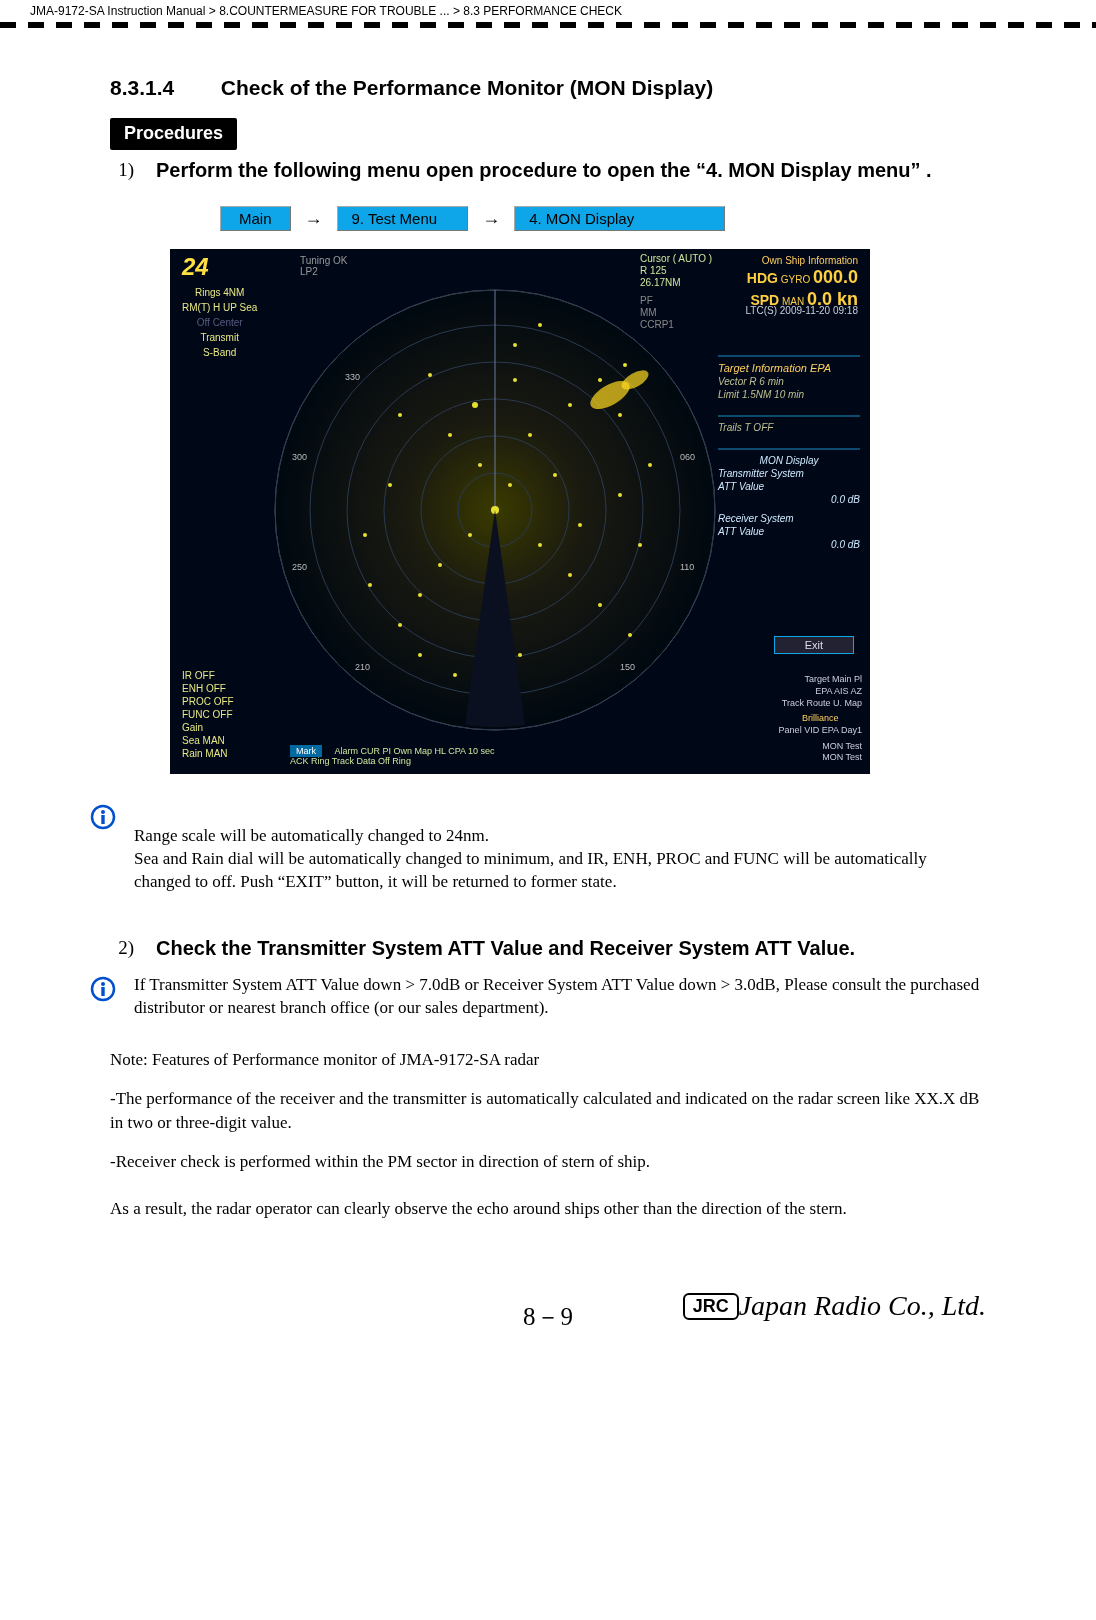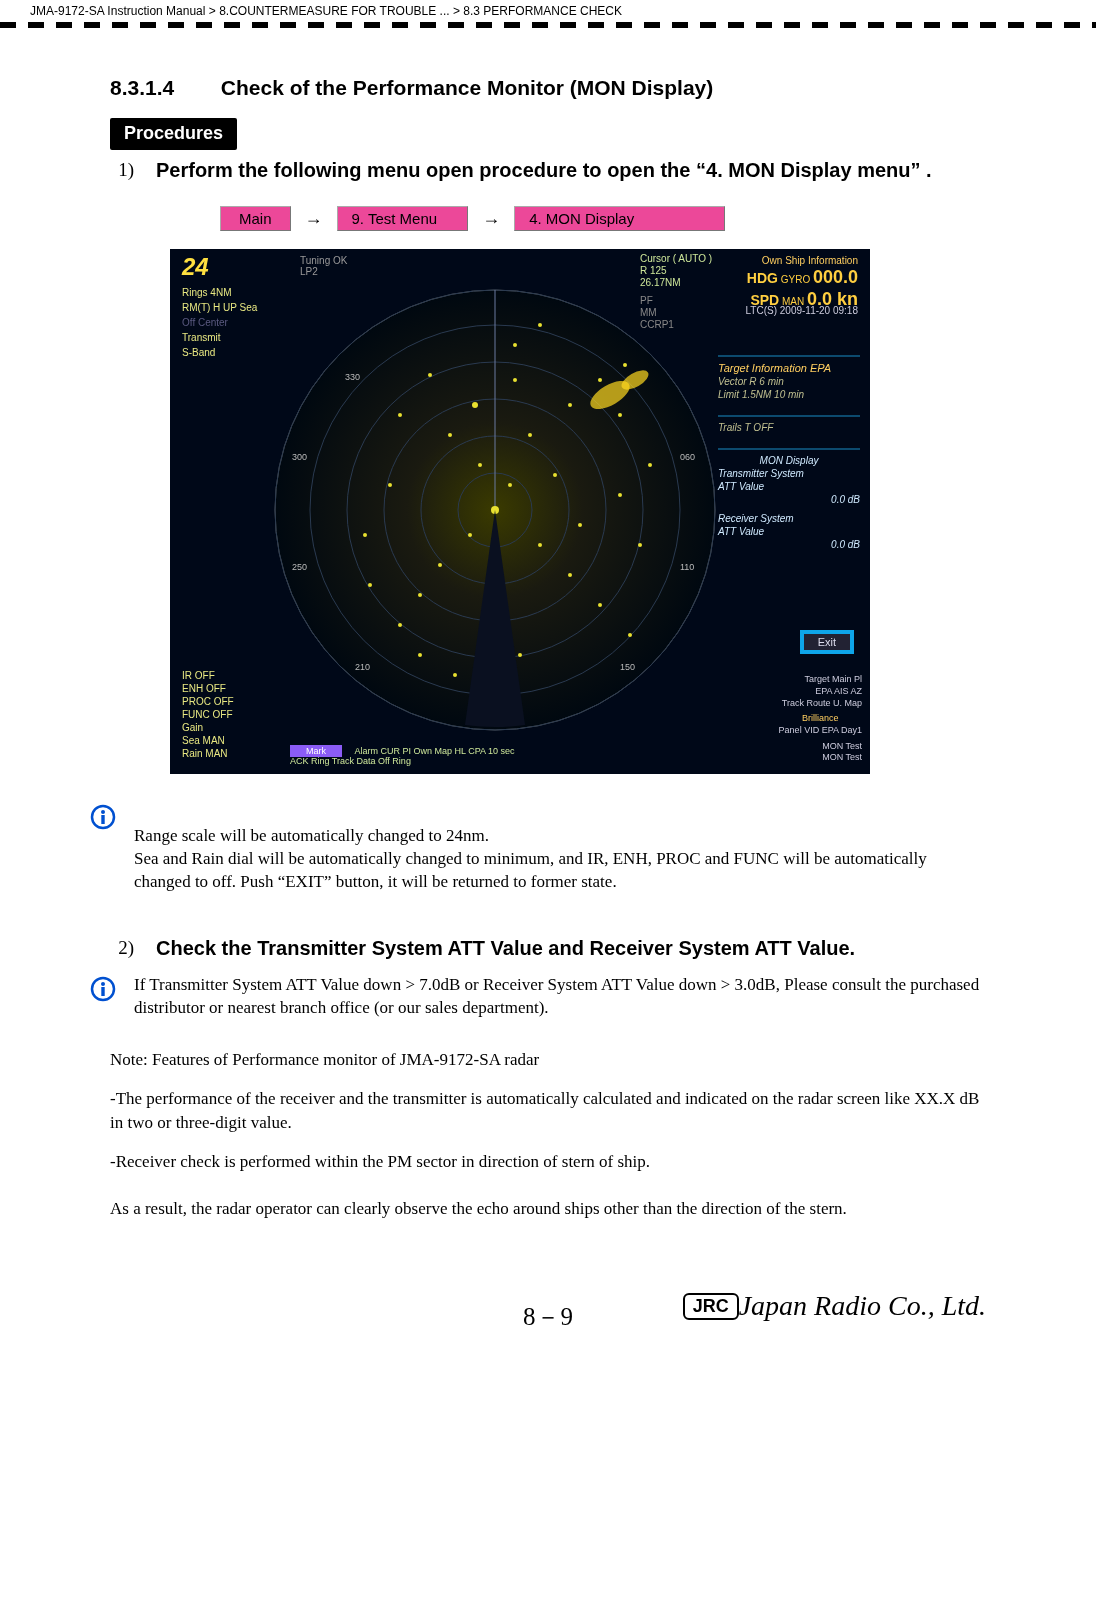--- a/index.html
+++ b/index.html
@@ -65,21 +65,21 @@
   }
   .menu-seq {
     display: flex;
     align-items: center;
     gap: 14px;
     margin: 22px 0 18px 110px;
     font-family: Arial, Helvetica, sans-serif;
     font-size: 15px;
   }
   .menu-btn {
-    background: #ec4899;
+    background: #0ea5e9;
     border: 1px solid #aaa;
     border-bottom-color: #777;
     border-right-color: #777;
     padding: 3px 18px;
   }
   .menu-btn.wide { padding: 3px 30px 3px 14px; }
   .menu-btn.widest { padding: 3px 90px 3px 14px; }
   .arrow { font-size: 18px; }
   .radar-wrap {
     margin-left: 60px;
@@ -93,39 +93,39 @@
     overflow: hidden;
     color: #e8e882;
     font-family: Arial, Helvetica, sans-serif;
     font-size: 10px;
   }
   .radar .bignum {
     position: absolute; left: 12px; top: 4px;
     color: #ffe040; font-size: 24px; font-weight: bold; font-style: italic;
   }
   .radar .leftcol { position: absolute; left: 12px; top: 36px; line-height: 1.5; color: #e8e882; }
-  .radar .leftcol div { white-space: nowrap; }
+  .radar .leftcol div { white-space: nowrap; text-align: center; }
   .radar .bottomleft { position: absolute; left: 12px; bottom: 14px; color: #e8e882; line-height: 1.3; }
   .radar .topmid { position: absolute; left: 130px; top: 6px; color: #999; font-size: 10px; }
   .radar .hdgbox {
     position: absolute; right: 12px; top: 6px;
     color: #ffcf40; text-align: right; line-height: 1.2;
   }
   .radar .hdgbox .lbl { color: #ffcf40; font-weight: bold; font-size: 14px; }
   .radar .hdgbox .val { color: #ffcf40; font-weight: bold; font-size: 18px; }
   .radar .dateline { position: absolute; right: 12px; top: 56px; color: #ccd; font-size: 10px; }
   .radar .rpanel {
     position: absolute; right: 10px; top: 92px; width: 142px;
     color: #c0c090;
   }
   .radar .panelbox { border-top: 2px solid #0c4a6e; margin-top: 14px; padding-top: 4px; font-size: 10px; line-height: 1.3; font-style: italic; }
   .radar .panelbox .hdr { color: #ffcf60; font-size: 11px; }
   .radar .exitbtn {
     position: absolute; right: 16px; bottom: 120px;
-    background: #223; color: #dde; padding: 2px 14px; border: 4px solid #0ea5e9; font-size: 11px;
+    background: #223; color: #dde; padding: 2px 30px; border: 1px solid #0ea5e9; font-size: 11px;
   }
   .radar .bottomright {
     position: absolute; right: 8px; bottom: 10px;
     color: #ccd; font-size: 9px; text-align: right; line-height: 1.3;
   }
   .radar .bottombar {
     position: absolute; left: 120px; bottom: 8px; color: #cde79a; font-size: 9px;
   }
   .radar .cursorbox {
     position: absolute; left: 470px; top: 4px; color: #cde79a; font-size: 10px; line-height: 1.2;
@@ -340,21 +340,21 @@
       <div class="bottomleft">
         <div>IR OFF</div>
         <div>ENH OFF</div>
         <div>PROC OFF</div>
         <div>FUNC OFF</div>
         <div>Gain</div>
         <div>Sea            MAN</div>
         <div>Rain           MAN</div>
       </div>
       <div class="bottombar">
-        <span style="background:#8b5cf6;color:#fff;padding:1px 16px">Mark</span>
+        <span style="background:#0369a1;color:#fff;padding:1px 6px">Mark</span>
         <span style="margin-left:10px">Alarm  CUR  PI  Own  Map  HL  CPA                10 sec</span><br>
         <span>ACK   Ring      Track  Data  Off  Ring</span>
       </div>
     </div>
   </div>
 
   <div class="info-row" style="margin-left:-20px; margin-top:28px;">
     <div class="info-icon">
       <svg width="26" height="26" viewBox="0 0 26 26">
         <circle cx="13" cy="13" r="11" fill="none" stroke="#0050d0" stroke-width="2.5"></circle>

